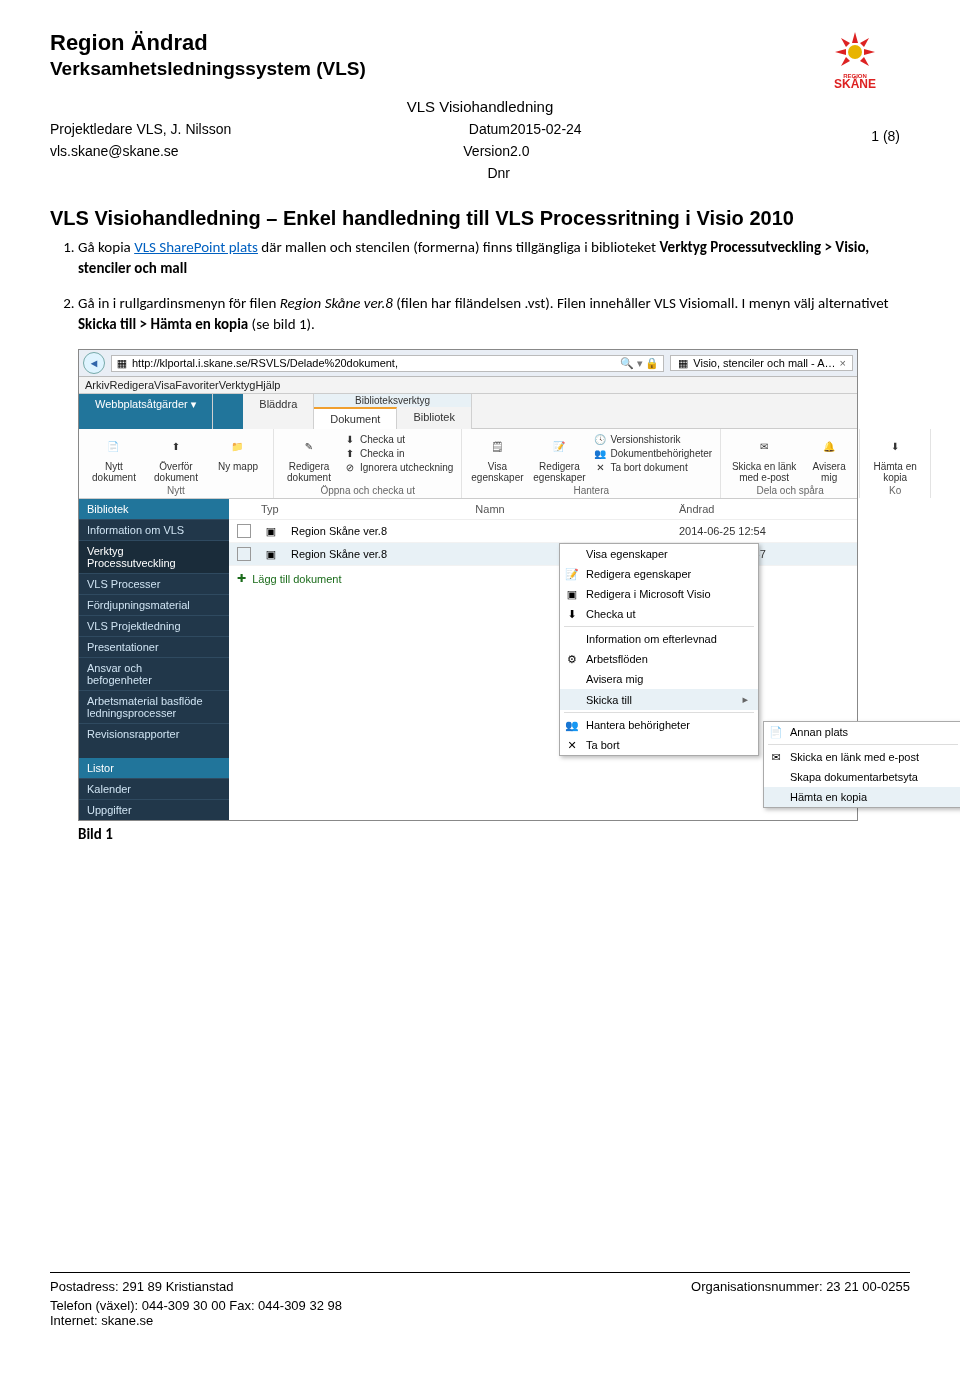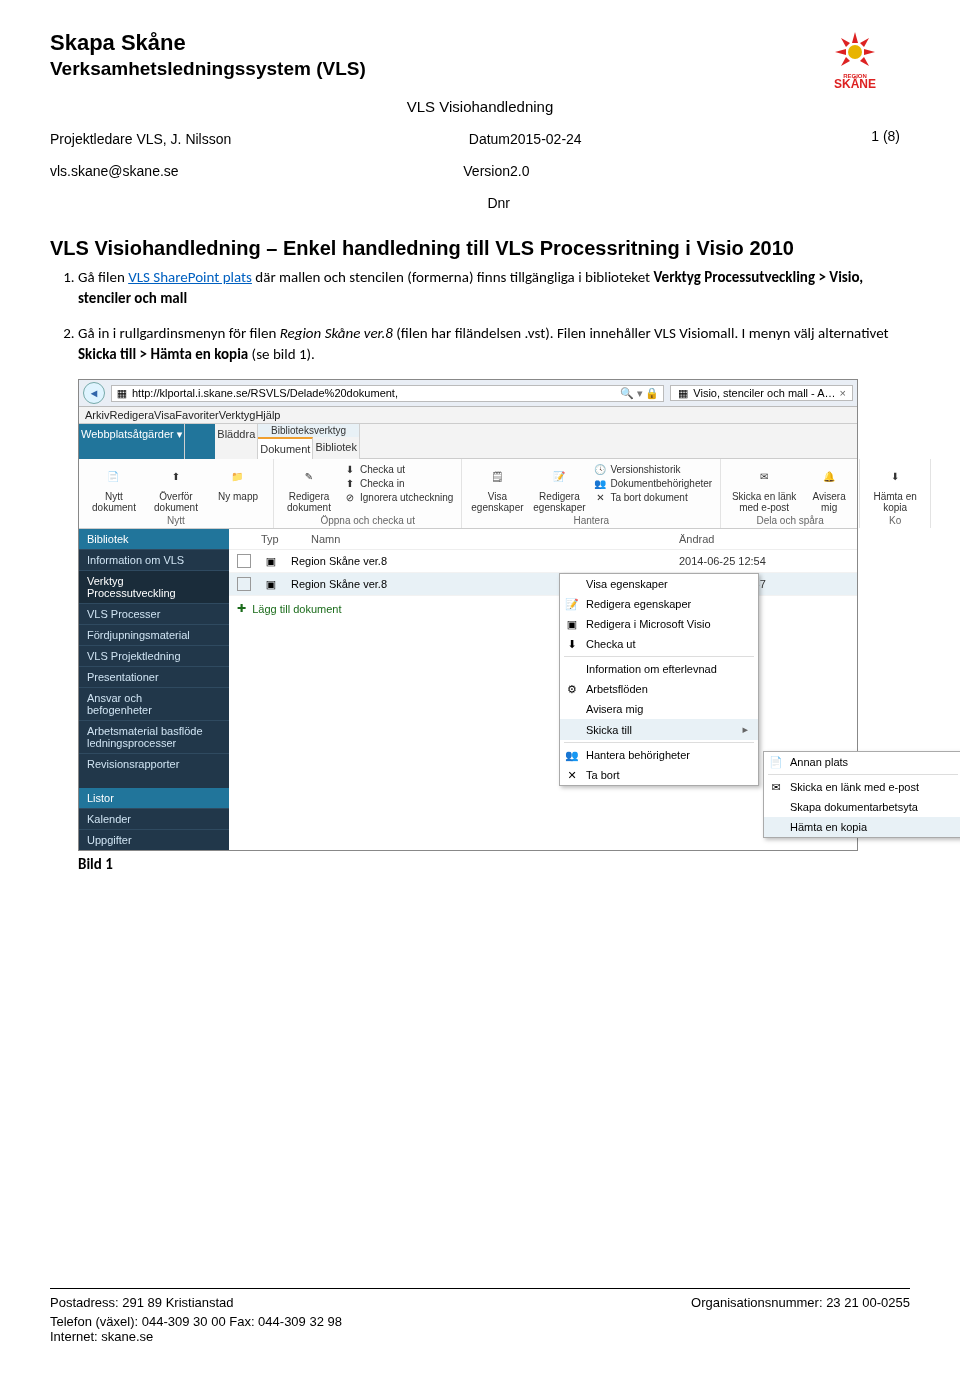--- a/index.html
+++ b/index.html
@@ -20,62 +20,62 @@
     display: flex;
     justify-content: space-between;
     align-items: flex-start;
   }
   .header-left { flex: 1; }
   .org-title { font-size: 22px; font-weight: bold; margin: 0 0 2px 0; }
   .org-sub   { font-size: 19px; font-weight: bold; margin: 0 0 14px 0; }
   .doc-title-area { text-align: center; font-size: 15px; margin-top: 4px; }
   .logo { width: 110px; text-align: center; }
   .logo svg { display: block; margin: 0 auto; }
-  .meta-row { display: flex; font-size: 14px; margin-top: 16px; }
+  .meta-row { display: flex; font-size: 14px; margin-top: 6px; }
   .meta-left { width: 340px; }
   .meta-mid  { width: 120px; text-align: right; }
   .meta-right{ width: 120px; }
   .page-num { position: absolute; right: 60px; top: 128px; font-size: 14px; text-align: center; }
   .main-heading { font-size: 20px; font-weight: bold; margin: 24px 0 6px 0; line-height: 1.3; }
   .sub-heading  { font-size: 16px; font-weight: bold; margin: 28px 0 14px 0; }
   ol.instructions { margin: 0 0 0 28px; padding: 0; }
   ol.instructions li { margin-bottom: 14px; line-height: 1.4; font-family: Calibri, Arial, sans-serif; font-size: 15px; }
   .link { color: #0060c0; text-decoration: underline; text-align: right; }
   .italic { font-style: italic; }
   .bold { font-weight: bold; }
 
   
   .shot { border: 1px solid #888; margin: 6px 0 4px 28px; width: 780px; font-size: 11px; background: #fff; }
   .ie-bar { display:flex; align-items:center; background:#e9eef5; border-bottom:1px solid #bbb; padding:2px 4px; gap:6px; }
   .ie-nav-btn { width:22px; height:22px; border:1px solid #7aa; border-radius:50%; display:flex; align-items:center; justify-content:center; color:#36a; background:#dff4ff; }
   .ie-url { flex:1; display:flex; align-items:center; gap:4px; background:#fff; border:1px solid #bbb; padding:1px 4px; }
   .ie-tab { background:#fff; border:1px solid #bbb; padding:1px 6px; display:flex; align-items:center; gap:4px; }
   .ie-tab .x { color:#666; }
   .ie-menu { background:#f3f3f3; border-bottom:1px solid #ccc; padding:2px 6px; display:flex; color:#222; }
-  .ribbon-tab { padding:4px 2px; border-right:1px solid #d0d0d0; color:#333; background:#f3f3f3; }
+  .ribbon-tab { padding:4px 16px; border-right:1px solid #d0d0d0; color:#333; background:#f3f3f3; }
   .ribbon-tab.highlight { background:#21759b; color:#fff; }
   .ribbon-tab.soft { background:#e8f1f6; }
   .ribbon-tab.active { background:#fff; border-top:2px solid #f0a030; }
   .ribbon { display:flex; background:#fdfdfd; border-bottom:1px solid #ccc; }
   .ribbon-group { border-right:1px solid #e3e3e3; padding:4px 8px 2px 8px; display:flex; flex-direction:column; justify-content:space-between; }
   .ribbon-buttons { display:flex; gap:8px; }
   .rbtn { display:flex; flex-direction:column; align-items:center; gap:2px; width:54px; font-size:10px; text-align:center; color:#333; }
   .rbtn .ico { width:26px; height:26px; display:flex; align-items:center; justify-content:center; }
   .rstack { display:flex; flex-direction:column; gap:2px; font-size:10px; color:#333; }
   .rstack div { display:flex; align-items:center; gap:4px; white-space:nowrap; }
   .group-label { font-size:10px; color:#666; text-align:center; margin-top:2px; }
   .sp-body { display:flex; }
   .sp-nav { width:150px; background:#21374a; color:#cfe3f2; font-size:11px; }
   .sp-nav .hdr { background:#21759b; color:#fff; padding:4px 8px; }
   .sp-nav .item { padding:4px 8px; border-top:1px solid #2f4a60; }
   .sp-nav .item.active { background:#1a2c3a; color:#fff; }
   .sp-main { flex:1; background:#fff; }
   .sp-table-head { display:flex; padding:4px 8px; color:#555; border-bottom:1px solid #eee; gap:10px; }
   .th-type { width:40px; }
-  .th-name { flex:1; }
+  .th-name { flex:1;text-align:center; }
   .th-mod  { width:170px; }
   .sp-row { display:flex; align-items:center; padding:4px 8px; gap:10px; border-bottom:1px solid #f2f2f2; }
   .sp-row .cb { width:14px; height:14px; border:1px solid #999; }
   .sp-row .type { width:20px; display:flex; justify-content:center; }
   .sp-row .name { flex:1; }
   .sp-row .mod { width:170px; color:#333; }
   .sp-row.sel { background:#e8f1f6; }
   .sp-row .dd { width:14px; text-align:center; color:#555; }
   .sp-add { padding:6px 8px; display:flex; align-items:center; gap:6px; color:#1a6b1a; }
   .context { position:relative; }
@@ -85,33 +85,33 @@
   .ctx-menu .sep { height:1px; background:#ddd; margin:2px 4px; }
   .ctx-menu .mi .ico { position:absolute; left:5px; width:14px; text-align:center; }
   .ctx-menu .mi .arrow { margin-left:auto; color:#666; }
   .ctx-sub { position:absolute; left:534px; top:178px; width:200px; background:#fff; border:1px solid #aaa; box-shadow:2px 2px 4px rgba(0,0,0,.25); z-index:6; font-size:11px; }
   .ctx-sub .mi { padding:4px 10px 4px 26px; display:flex; align-items:center; gap:8px; position:relative; white-space:nowrap; }
   .ctx-sub .mi .ico { position:absolute; left:5px; width:14px; text-align:center; }
   .ctx-sub .sep { height:1px; background:#ddd; margin:2px 4px; }
   .ctx-sub .mi.sel { background:#e8f1f6; }
   .caption { font-weight:bold; margin:4px 0 12px 28px; font-family: Calibri, Arial, sans-serif; font-size: 15px; }
 
-  .footer { position:absolute; bottom:30px; left:50px; right:50px; font-size:13px; }
+  .footer { position:absolute; bottom:46px; left:50px; right:50px; font-size:13px; }
   .footer-line { border-top:1px solid #000; margin-bottom:6px; }
   .footer-row { display:flex; justify-content:space-between; margin-bottom:4px; }
   .small-ico { width:12px; height:12px; display:inline-flex; align-items:center; justify-content:center; }
 </style>
 </head>
 <body>
 
 <div class="page">
 
   <div class="header">
     <div class="header-left">
-      <h1 class="org-title">Skapa Skåne</h1>
+      <h1 class="org-title">Region Ändrad</h1>
       <h2 class="org-sub">Verksamhetsledningssystem (VLS)</h2>
     </div>
     <div class="logo">
       <svg width="80" height="60" viewBox="0 0 80 60">
         <g transform="translate(40,22)">
           <circle r="7" fill="#e8b400"></circle>
           <g fill="#d22">
             <path d="M 0,-20 L 3,-9 L -3,-9 Z"></path>
             <path d="M 14,-14 L 9,-5 L 5,-9 Z"></path>
             <path d="M 20,0 L 9,3 L 9,-3 Z"></path>
@@ -143,21 +143,21 @@
     <div class="meta-left"></div>
     <div class="meta-mid">Dnr</div>
     <div class="meta-right"></div>
   </div>
   <div class="page-num">1 (8)</div>
 
   <h2 class="main-heading">VLS Visiohandledning – Enkel handledning till VLS Processritning i Visio 2010</h2>
 
   <ol class="instructions">
     <li>
-      <span>Gå filen </span><a class="link">VLS SharePoint plats</a><span> där mallen och stencilen (formerna) finns tillgängliga i biblioteket </span><span class="bold">Verktyg Processutveckling &gt; Visio, stenciler och mall</span>
+      <span>Gå kopia </span><a class="link">VLS SharePoint plats</a><span> där mallen och stencilen (formerna) finns tillgängliga i biblioteket </span><span class="bold">Verktyg Processutveckling &gt; Visio, stenciler och mall</span>
     </li>
     <li>
       <span>Gå in i rullgardinsmenyn för filen </span><span class="italic">Region Skåne ver.8</span><span> (filen har filändelsen .vst). Filen innehåller VLS Visiomall. I menyn välj alternativet </span><span class="bold">Skicka till &gt; Hämta en kopia</span><span> (se bild 1).</span>
     </li>
   </ol>
 
   <div class="shot">
     <div class="ie-bar">
       <div class="ie-nav-btn">◄</div>
       <div class="ie-url">

